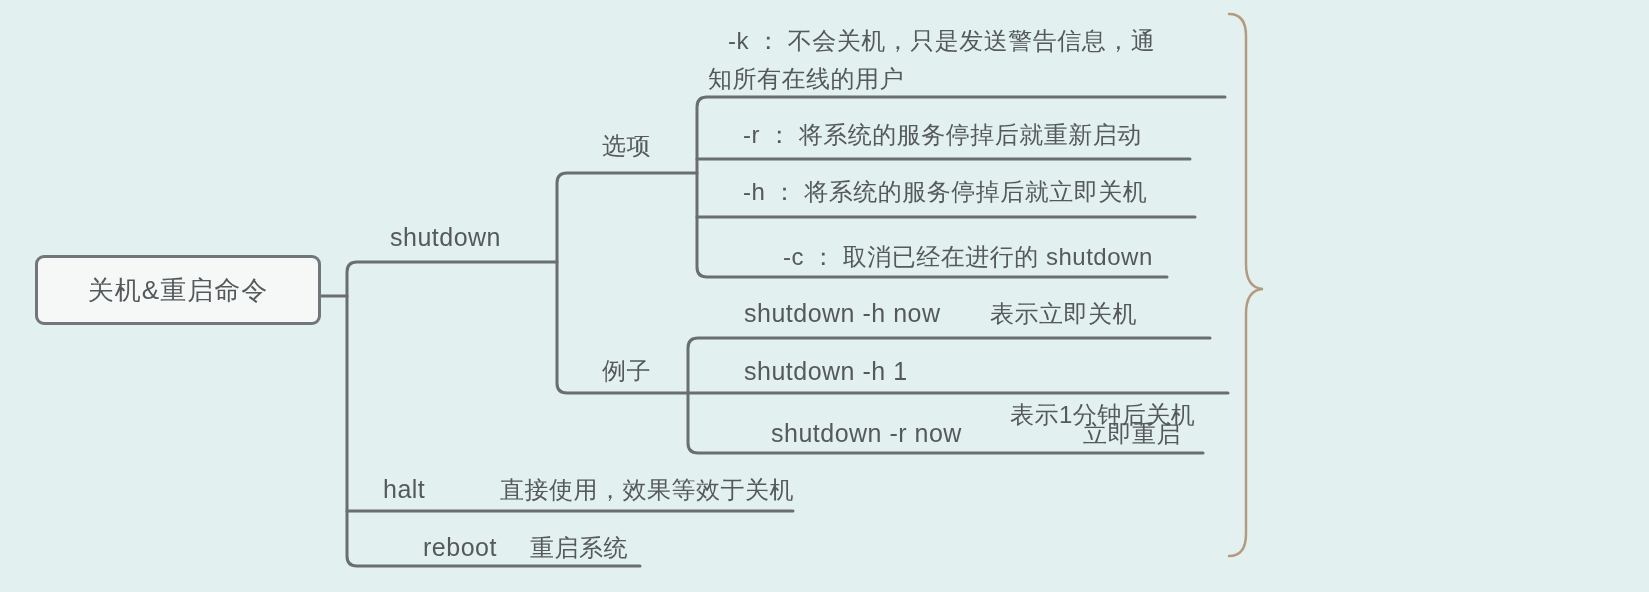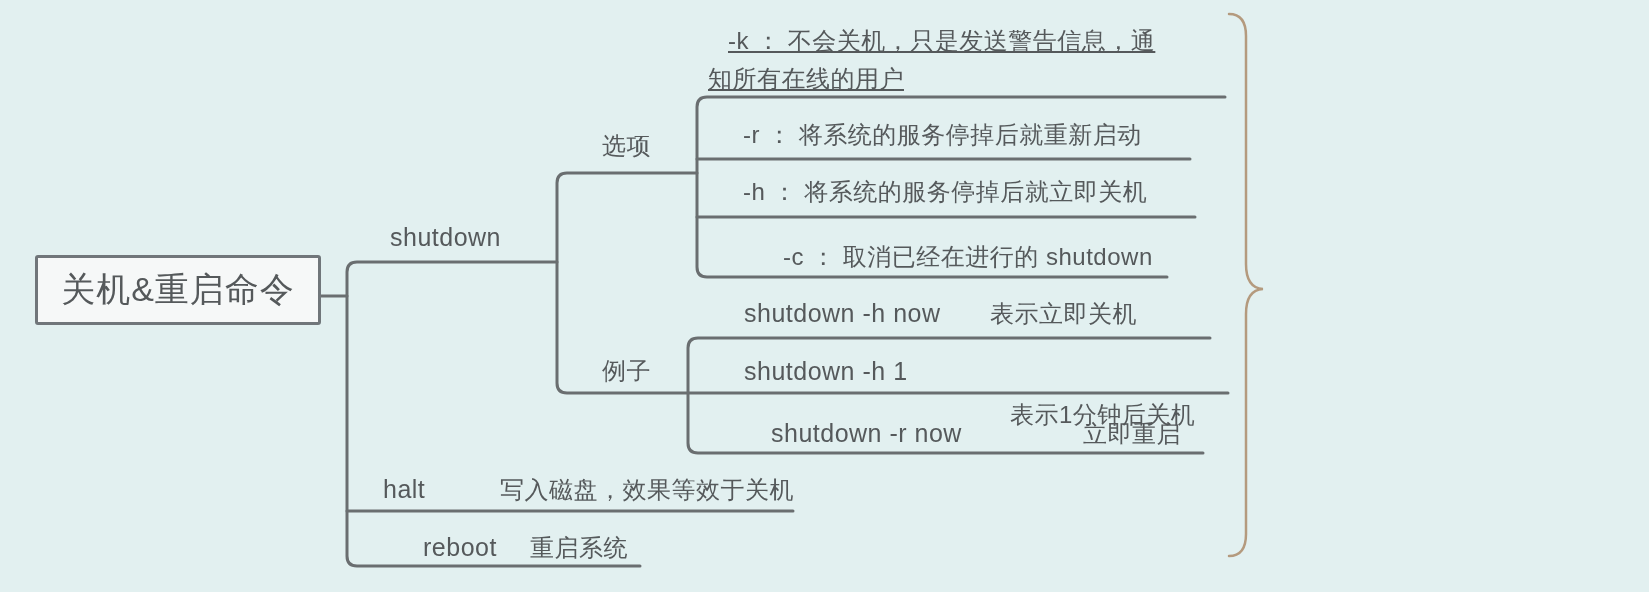--- a/index.html
+++ b/index.html
@@ -10,27 +10,26 @@
     color:#55595b;
   }
   svg.links{position:absolute;left:0;top:0;}
   .lbl{
     position:absolute;font-size:24px;line-height:1.25;
     white-space:nowrap;color:#55595b;letter-spacing:0.5px;
   }
   .lbl.wrap{
     white-space:pre-line;width:488px;line-height:38px;
     text-indent:20px;
-    text-decoration:underline;
   }
   .node-root{
     position:absolute;left:35px;top:255px;width:280px;height:64px;
-    background:#f6f8f8;border:3px solid #70767a;border-radius:3px;
+    background:#f6f8f8;border:3px solid #70767a;border-radius:9px;
     display:flex;align-items:center;justify-content:center;
-    font-size:34px;color:#55595b;letter-spacing:1px;
+    font-size:26px;color:#55595b;letter-spacing:1px;
   }
   .note{
     position:absolute;left:1275px;top:178px;width:319px;height:212px;
     background:#faf5ec;border:2px solid #c5a98c;border-radius:7px;
     padding:9px 13px;
   }
   .note-text{
     white-space:pre-line;font-size:24px;line-height:38px;color:#54575a;
     letter-spacing:0.5px;
   }
@@ -80,19 +79,19 @@
   <div class="lbl" style="left:744px;top:298px;font-size:25px;">shutdown -h now</div>
   <div class="lbl" style="left:990px;top:299px;">表示立即关机</div>
 
   <div class="lbl" style="left:744px;top:356px;font-size:25px;">shutdown -h 1</div>
   <div class="lbl" style="left:1010px;top:357px;margin-top:43px;">表示1分钟后关机</div>
 
   <div class="lbl" style="left:771px;top:418px;font-size:25px;">shutdown -r now</div>
   <div class="lbl" style="left:1063px;top:419px;margin-left:20px;">立即重启</div>
 
   <div class="lbl" style="left:383px;top:474px;font-size:25px;">halt</div>
-  <div class="lbl" style="left:500px;top:475px;">写入磁盘，效果等效于关机</div>
+  <div class="lbl" style="left:500px;top:475px;">直接使用，效果等效于关机</div>
 
   <div class="lbl" style="left:383px;top:532px;font-size:25px;margin-left:40px;">reboot</div>
   <div class="lbl" style="left:530px;top:533px;">重启系统</div>
 
 
 </div>
 
 </body></html>

